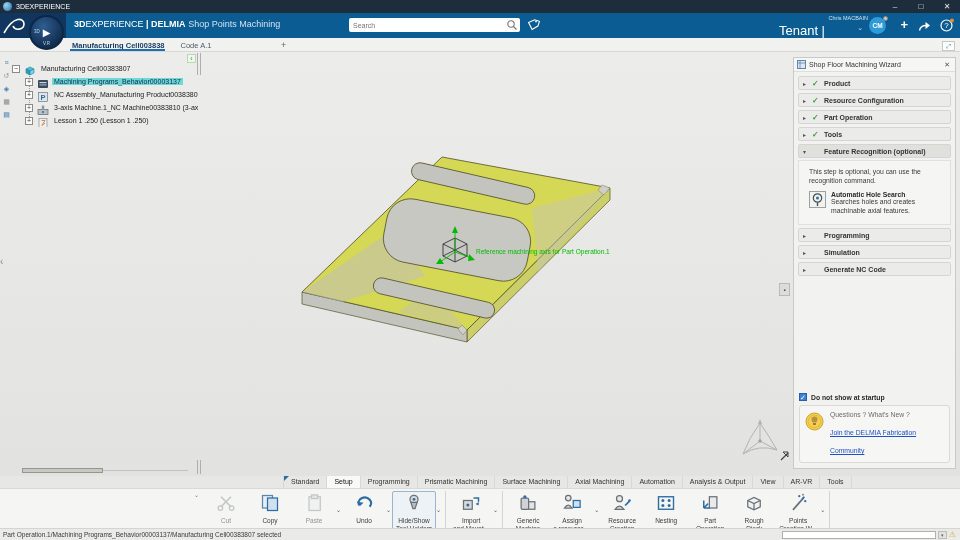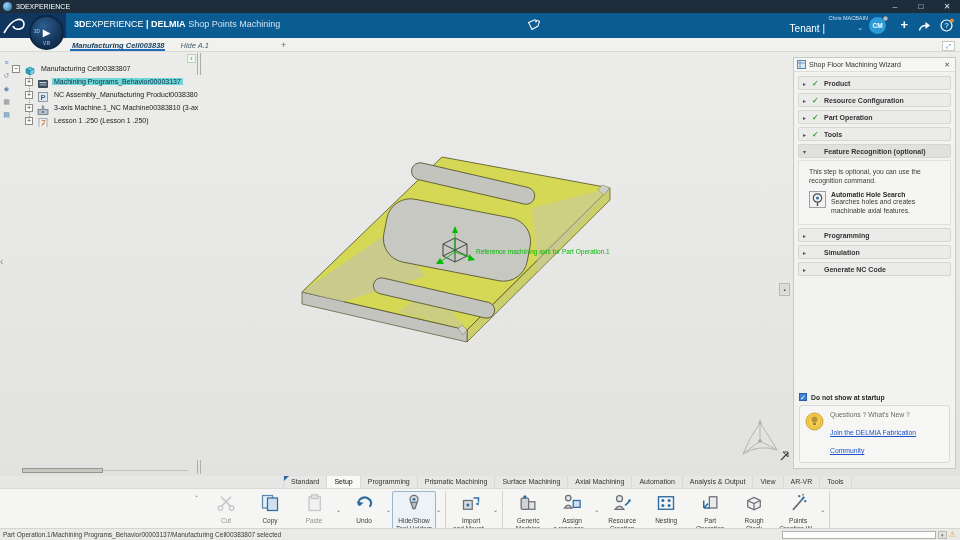--- a/index.html
+++ b/index.html
@@ -19,30 +19,30 @@
   #compass .cvr{position:absolute;left:0;right:0;bottom:2px;font-size:4.5px;color:#bcd4ea}
   #brand{position:absolute;left:74px;top:6px;font-size:9px;white-space:nowrap}
   #brand .b{font-weight:bold}
   #brand .app{color:#cfe2f2;font-weight:normal}
   #searchwrap{position:absolute;left:349px;top:5px;width:171px;height:14px;background:#fff;border-radius:2px;display:flex;align-items:center}
   #search-input{border:0;outline:none;flex:1;font-size:7px;padding:0 4px;color:#333;font-family:"Liberation Sans",sans-serif;background:transparent}
   #search-mag{width:12px;height:12px;margin-right:2px}
   #tag-icon{position:absolute;left:526px;top:5px;width:14px;height:14px}
   #usercluster{position:absolute;right:2px;top:0;height:25px;width:180px}
   #user-name{position:absolute;right:90px;top:2px;font-size:5.5px;color:#cfe0ee}
-  #tenant{position:absolute;right:133px;top:10px;font-size:10px;color:#fff}
+  #tenant{position:absolute;right:133px;top:10px;font-size:13px;color:#fff}
   #user-chevron{position:absolute;right:95px;top:11px;font-size:7px;color:#cfe0ee}
   #avatar{position:absolute;right:72px;top:4px;width:17px;height:17px;border-radius:50%;background:#2d9bd8;color:#fff;font-size:6.5px;font-weight:bold;text-align:center;line-height:17px}
   #avatar-badge{position:absolute;right:70px;top:3px;width:5px;height:5px;border-radius:50%;background:#c9c9c9;border:1px solid #8a8a8a}
   #add-icon{position:absolute;right:50px;top:4px;font-size:13px;color:#fff;font-weight:bold}
   #share-icon{position:absolute;right:26px;top:5px;width:15px;height:15px}
   #help-icon{position:absolute;right:3px;top:4px;width:16px;height:16px}
   
   #doctabs{position:absolute;left:0;top:38px;width:960px;height:14px;background:#f1f1ef;border-bottom:1px solid #d8d8d5;display:flex;align-items:stretch;padding-left:70px;font-size:7.5px}
-  .dtab{font-style:italic;color:#4a5a68;padding:3px 14px 0 2px;min-width:96px;position:relative;cursor:default}
+  .dtab{color:#4a5a68;padding:3px 14px 0 2px;min-width:96px;position:relative;cursor:default}
   .dtab.active{font-weight:bold;color:#123a5e}
   .dtab.active::after{content:"";position:absolute;left:0;right:14px;bottom:0;height:2px;background:#1f6cb5}
   #dtab-add{width:18px;text-align:center;font-size:9px;color:#666;padding-top:2px}
   #tabrow-expand{position:absolute;right:5px;top:3px;width:13px;height:10px;border:1px solid #c8c8c5;background:#fff;text-align:center;font-size:6px;color:#1f6cb5;line-height:9px}
   
   #main{position:absolute;left:0;top:52px;width:960px;height:424px;background:linear-gradient(#ececea,#e2e2e0)}
   #part-svg{position:absolute;left:280px;top:88px}
   #view-compass{position:absolute;left:733px;top:364px}
   #corner-arrow{position:absolute;left:779px;top:398px}
   #right-handle{position:absolute;left:779px;top:231px;width:11px;height:13px;border:1px solid #b9b9b5;background:#dcdcd9;font-size:6px;color:#444;text-align:center;line-height:12px}
@@ -143,20 +143,27 @@
       <span class="play">▶</span>
       <span class="c3d">3D</span>
       <span class="cvr">V.R</span>
     </div>
     <div id="brand">
       <span class="b">3D</span><span>EXPERIENCE</span>
       <span class="b">|</span>
       <span class="b">DELMIA</span>
       <span class="app">Shop Points Machining</span>
     </div>
+    <div id="searchwrap">
+      <input id="search-input" placeholder="Search" style="">
+      <svg id="search-mag" viewBox="0 0 12 12">
+          <circle cx="5" cy="5" r="3.2" fill="none" stroke="#777" stroke-width="1.1"></circle>
+          <path d="M7.5 7.5 L10.5 10.5" stroke="#777" stroke-width="1.1"></path>
+        </svg>
+    </div>
     <svg id="tag-icon" viewBox="0 0 14 14">
         <path d="M2 6 L7 1.5 L12 1.5 L12 6.5 L7.5 11.5 Z" fill="none" stroke="#fff" stroke-width="1.1" transform="rotate(18 7 7)"></path>
         <circle cx="10" cy="3.6" r="0.9" fill="#fff"></circle>
       </svg>
     <div id="usercluster">
       <span id="user-name">Chris MACBAIN</span>
       <span id="tenant">Tenant |</span>
       <span id="user-chevron">⌄</span>
       <span id="avatar">CM</span>
       <span id="avatar-badge"></span>
@@ -169,21 +176,21 @@
           <circle cx="7.5" cy="8.5" r="5.5" fill="none" stroke="#fff" stroke-width="1.2"></circle>
           <text x="7.5" y="11" text-anchor="middle" font-size="8" fill="#fff" font-family="Liberation Sans">?</text>
           <circle cx="13" cy="3.5" r="2" fill="#e78c2a"></circle>
         </svg>
     </div>
   </div>
 
   <div id="doctabs">
     <span id="doctab-list" style="display:flex">
         <span class="dtab active">Manufacturing Cell003838</span>
-        <span class="dtab">Hide A.1</span>
+        <span class="dtab">Code A.1</span>
       </span>
     <span id="dtab-add">+</span>
     <span id="tabrow-expand">⤢</span>
   </div>
 
   <div id="main">
 
     <svg id="part-svg" width="350" height="210" viewBox="0 0 350 210">
       <polygon points="330,48 330,60 187,202 187,190" fill="#cbce69" stroke="#55552e" stroke-width="0.7"></polygon>
       <polygon points="22,152 22,164 187,202 187,190" fill="#c4c4be" stroke="#55552e" stroke-width="0.7"></polygon>

